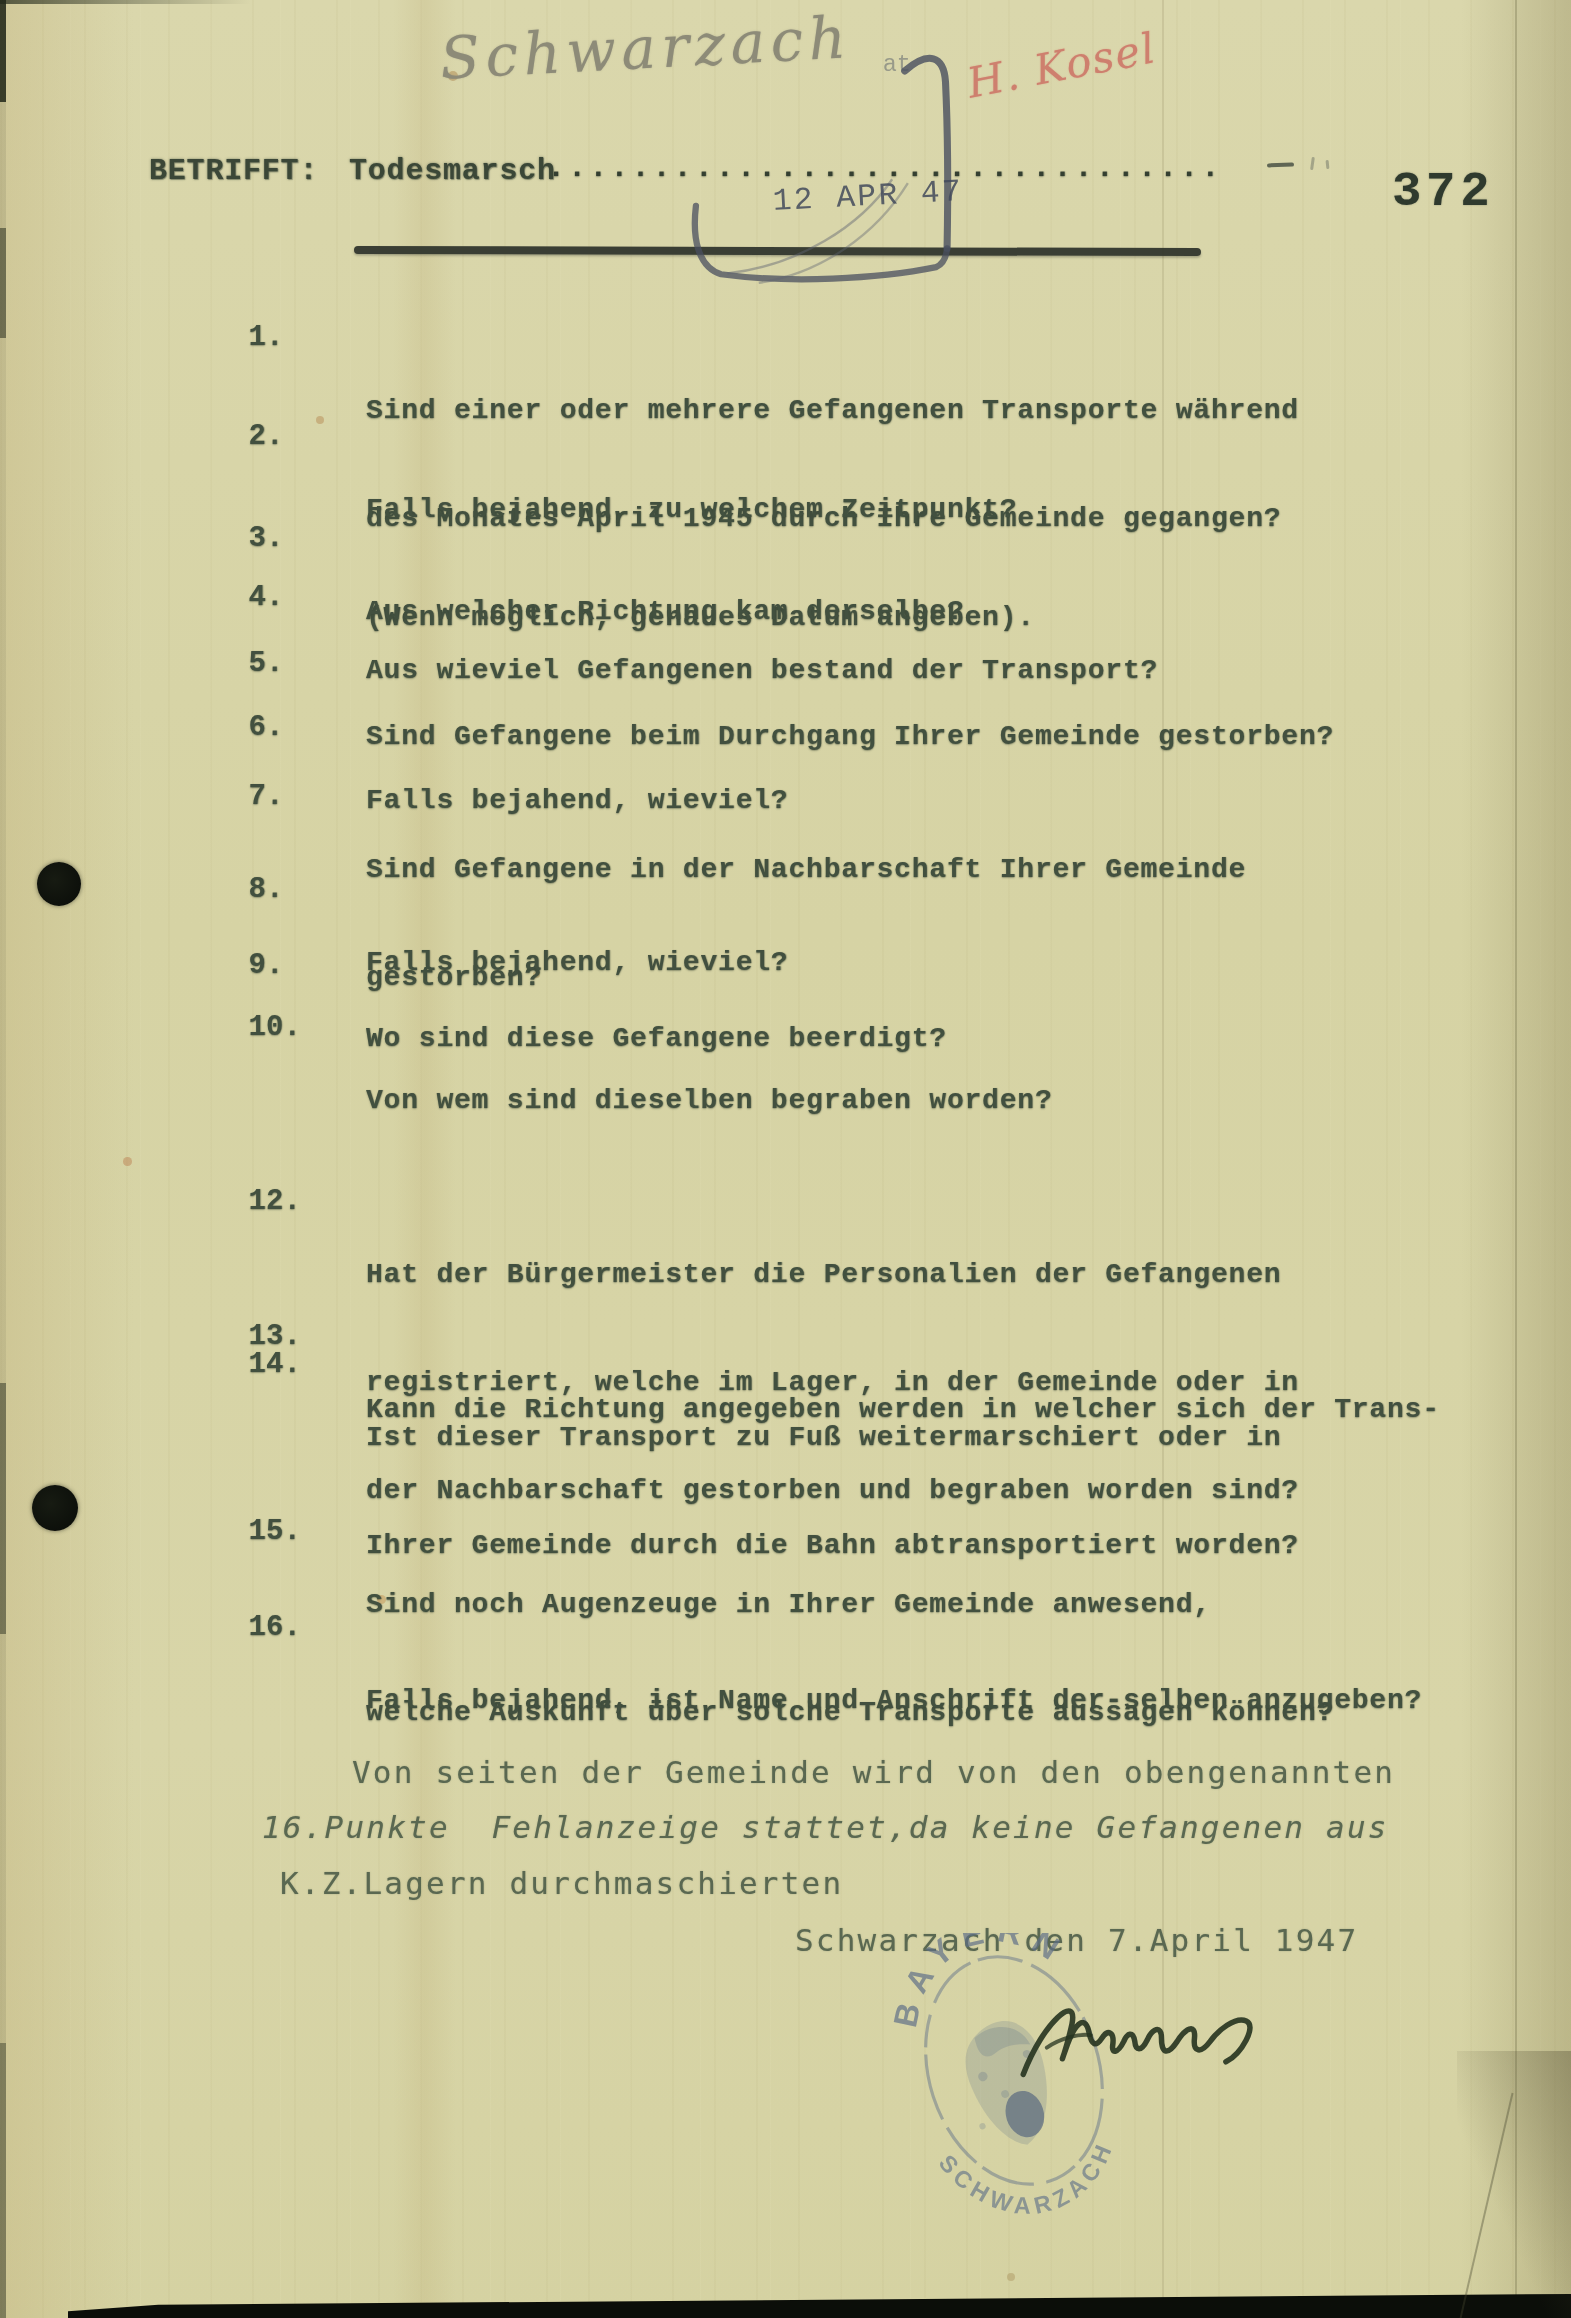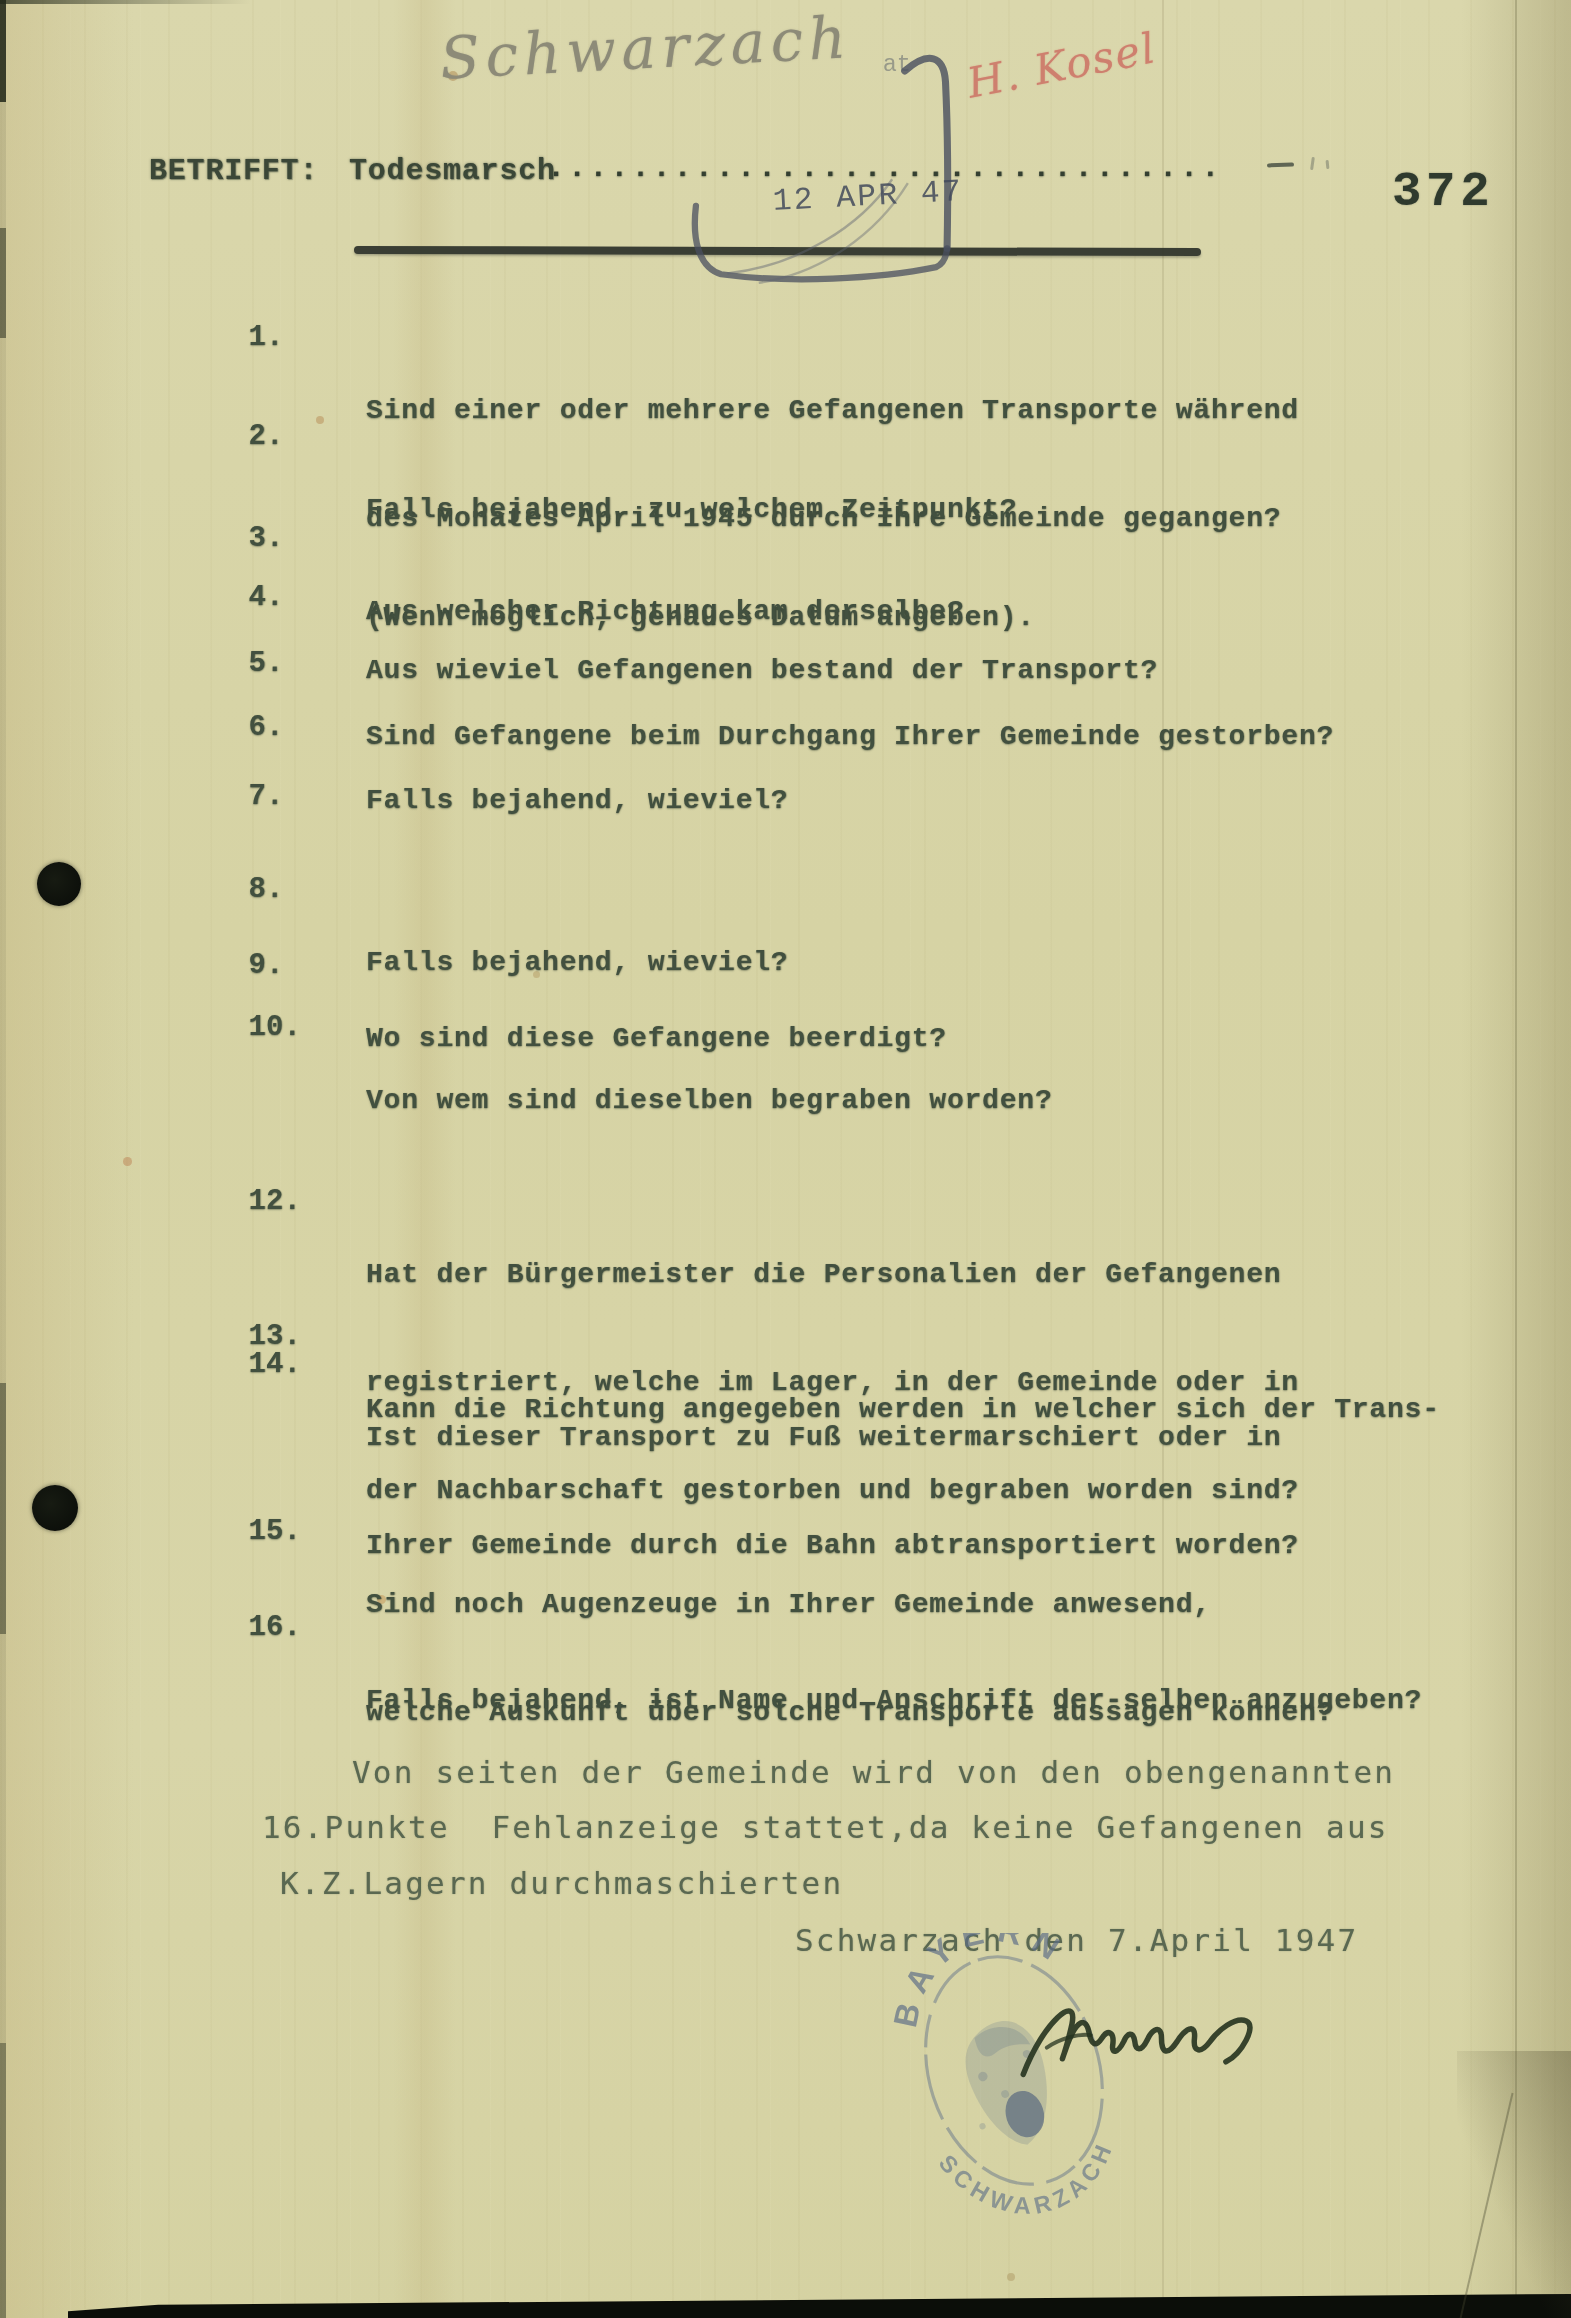--- a/index.html
+++ b/index.html
@@ -162,20 +162,24 @@
     </span>
   </div>
   <div class="q typed" style="top:711px;">
     <span class="qnum">6.</span>
     <span class="qtext">
       <span class="qline">Falls bejahend, wieviel?</span>
     </span>
   </div>
   <div class="q typed" style="top:780px;">
     <span class="qnum">7.</span>
+    <span class="qtext">
+      <span class="qline">Sind Gefangene in der Nachbarschaft Ihrer Gemeinde</span>
+      <span class="qline">gestorben?</span>
+    </span>
   </div>
   <div class="q typed" style="top:873px;">
     <span class="qnum">8.</span>
     <span class="qtext">
       <span class="qline">Falls bejahend, wieviel?</span>
     </span>
   </div>
   <div class="q typed" style="top:949px;">
     <span class="qnum">9.</span>
     <span class="qtext">
@@ -217,21 +221,21 @@
     </span>
   </div>
   <div class="q typed" style="top:1611px;">
     <span class="qnum">16.</span>
     <span class="qtext">
       <span class="qline">Falls bejahend, ist Name und Anschrift der-selben anzugeben?</span>
     </span>
   </div>
 
   <div class="abs close-line" style="left:352px;top:1754px;">Von seiten der Gemeinde wird von den obengenannten</div>
-  <div class="abs close-line" style="left:262px;top:1809px;">16.Punkte  Fehlanzeige stattet,da keine Gefangenen aus</div>
+  <div class="abs close-line" style="left:262px;top:1809px;font-style:italic;">16.Punkte  Fehlanzeige stattet,da keine Gefangenen aus</div>
   <div class="abs close-line" style="left:280px;top:1865px;">K.Z.Lagern durchmaschierten</div>
   <div class="abs close-line" style="left:795px;top:1922px;">Schwarzach den 7.April 1947</div>
 
   <svg class="abs" style="left:849px;top:1933px;" width="330" height="330" viewBox="0 0 420 420">
     <g transform="rotate(-18 210 175)" opacity="0.85">
       <ellipse cx="210" cy="175" rx="108" ry="148" fill="none" stroke="#5e6f88" stroke-width="4" stroke-dasharray="58 12 86 9 42 16 70 10" opacity="0.55"></ellipse>
       <path d="M 190,112 C 232,100 254,136 248,182 C 242,234 218,264 197,270 C 176,262 156,226 152,180 C 149,144 160,122 190,112 Z" fill="#5e6f88" opacity="0.26"></path>
       <path d="M 175,120 C 200,108 235,118 240,150 C 230,146 212,140 196,146 C 182,152 172,146 175,120 Z" fill="#5e6f88" opacity="0.3"></path>
       <ellipse cx="206" cy="232" rx="24" ry="30" fill="#47597a" opacity="0.72"></ellipse>
       <circle cx="170" cy="170" r="6" fill="#5e6f88" opacity="0.35"></circle>

